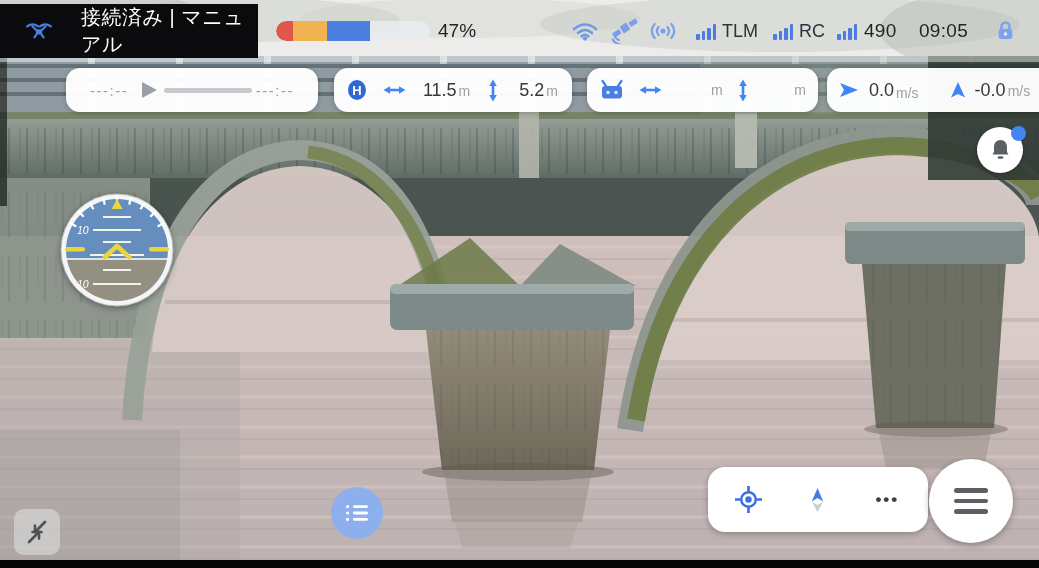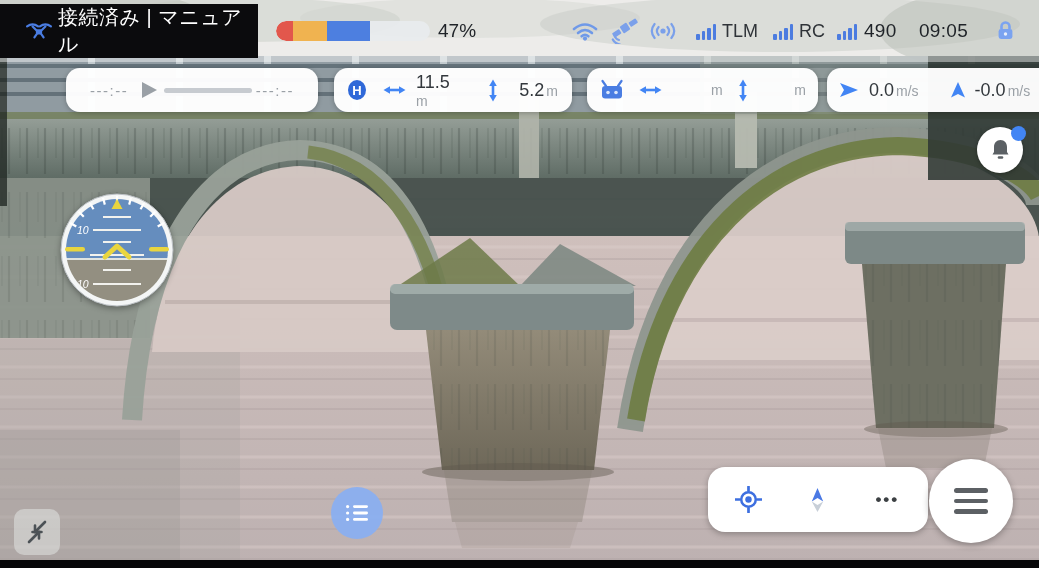--- a/index.html
+++ b/index.html
@@ -4,21 +4,21 @@
 <style>
   html,body{margin:0;padding:0;background:#222;}
   .screen{position:relative;width:1039px;height:568px;overflow:hidden;
           font-family:"Liberation Sans",sans-serif;background:#c9bab7;
           -webkit-font-smoothing:antialiased;}
   .bg{position:absolute;left:0;top:0;z-index:0;}
 
   
   .topbar{position:absolute;left:0;top:0;width:1039px;height:62px;z-index:5;}
   .conn{position:absolute;left:0;top:4px;width:258px;height:54px;background:#0b0b0d;
-        display:flex;align-items:center;gap:4px;padding-left:24px;box-sizing:border-box;}
+        display:flex;align-items:center;gap:27px;padding-left:24px;box-sizing:border-box;}
   .conn-text{color:#fff;font-size:20px;letter-spacing:.5px;}
   .batt{position:absolute;left:276px;top:21px;width:154px;height:20px;border-radius:10px;
         background:rgba(232,235,238,.92);overflow:hidden;display:flex;}
   .seg{height:100%;}
   .seg.red{width:17px;background:#e2574c;border-radius:10px 0 0 10px;}
   .seg.org{width:34px;background:#f0b350;}
   .seg.blu{width:43px;background:#4d7fe0;}
   .batt-label{position:absolute;left:438px;top:20px;font-size:19px;color:#1f2328;font-weight:500;}
   .tico{position:absolute;}
   .tlabel{position:absolute;font-size:18px;color:#2f3338;font-weight:500;top:21px;}
@@ -274,21 +274,21 @@
 
   <div class="pill p2">
     <span class="hcirc">H</span>
     <span style="margin-left:17px;">
       <svg width="23" height="16" viewBox="0 0 23 16">
         <line x1="5" y1="8" x2="18" y2="8" stroke="#4285f4" stroke-width="2.6"></line>
         <polygon points="0.5,8 7,4.2 7,11.8" fill="#4285f4"></polygon>
         <polygon points="22.5,8 16,4.2 16,11.8" fill="#4285f4"></polygon>
       </svg>
     </span>
-    <span class="vgroup" style="margin-left:8px;width:62px;flex-direction:column;">
+    <span class="vgroup" style="margin-left:8px;width:62px;">
       <span class="vnum">11.5</span>
       <span class="vunit">m</span>
     </span>
     <span style="margin-left:15px;">
       <svg width="16" height="23" viewBox="0 0 16 23">
         <line x1="8" y1="5" x2="8" y2="18" stroke="#4285f4" stroke-width="2.6"></line>
         <polygon points="8,0.5 4.2,7 11.8,7" fill="#4285f4"></polygon>
         <polygon points="8,22.5 4.2,16 11.8,16" fill="#4285f4"></polygon>
       </svg>
     </span>
@@ -333,21 +333,21 @@
       <span class="vunit">m</span>
     </span>
   </div>
 
   <div class="pill p4">
     <span>
       <svg width="20" height="18" viewBox="0 0 20 18">
           <polygon points="1,2 19,9 1,16 5,9" fill="#4285f4"></polygon>
         </svg>
     </span>
-    <span class="vgroup" style="margin-left:10px;">
+    <span class="vgroup" style="margin-left:10px;align-items:flex-end;">
       <span class="vnum">0.0</span>
       <span class="vunit">m/s</span>
     </span>
     <span style="margin-left:30px;">
       <svg width="18" height="18" viewBox="0 0 18 18">
           <polygon points="9,1 16,16.5 9,13 2,16.5" fill="#4285f4"></polygon>
         </svg>
     </span>
     <span class="vgroup" style="margin-left:8px;">
       <span class="vnum">-0.0</span>

